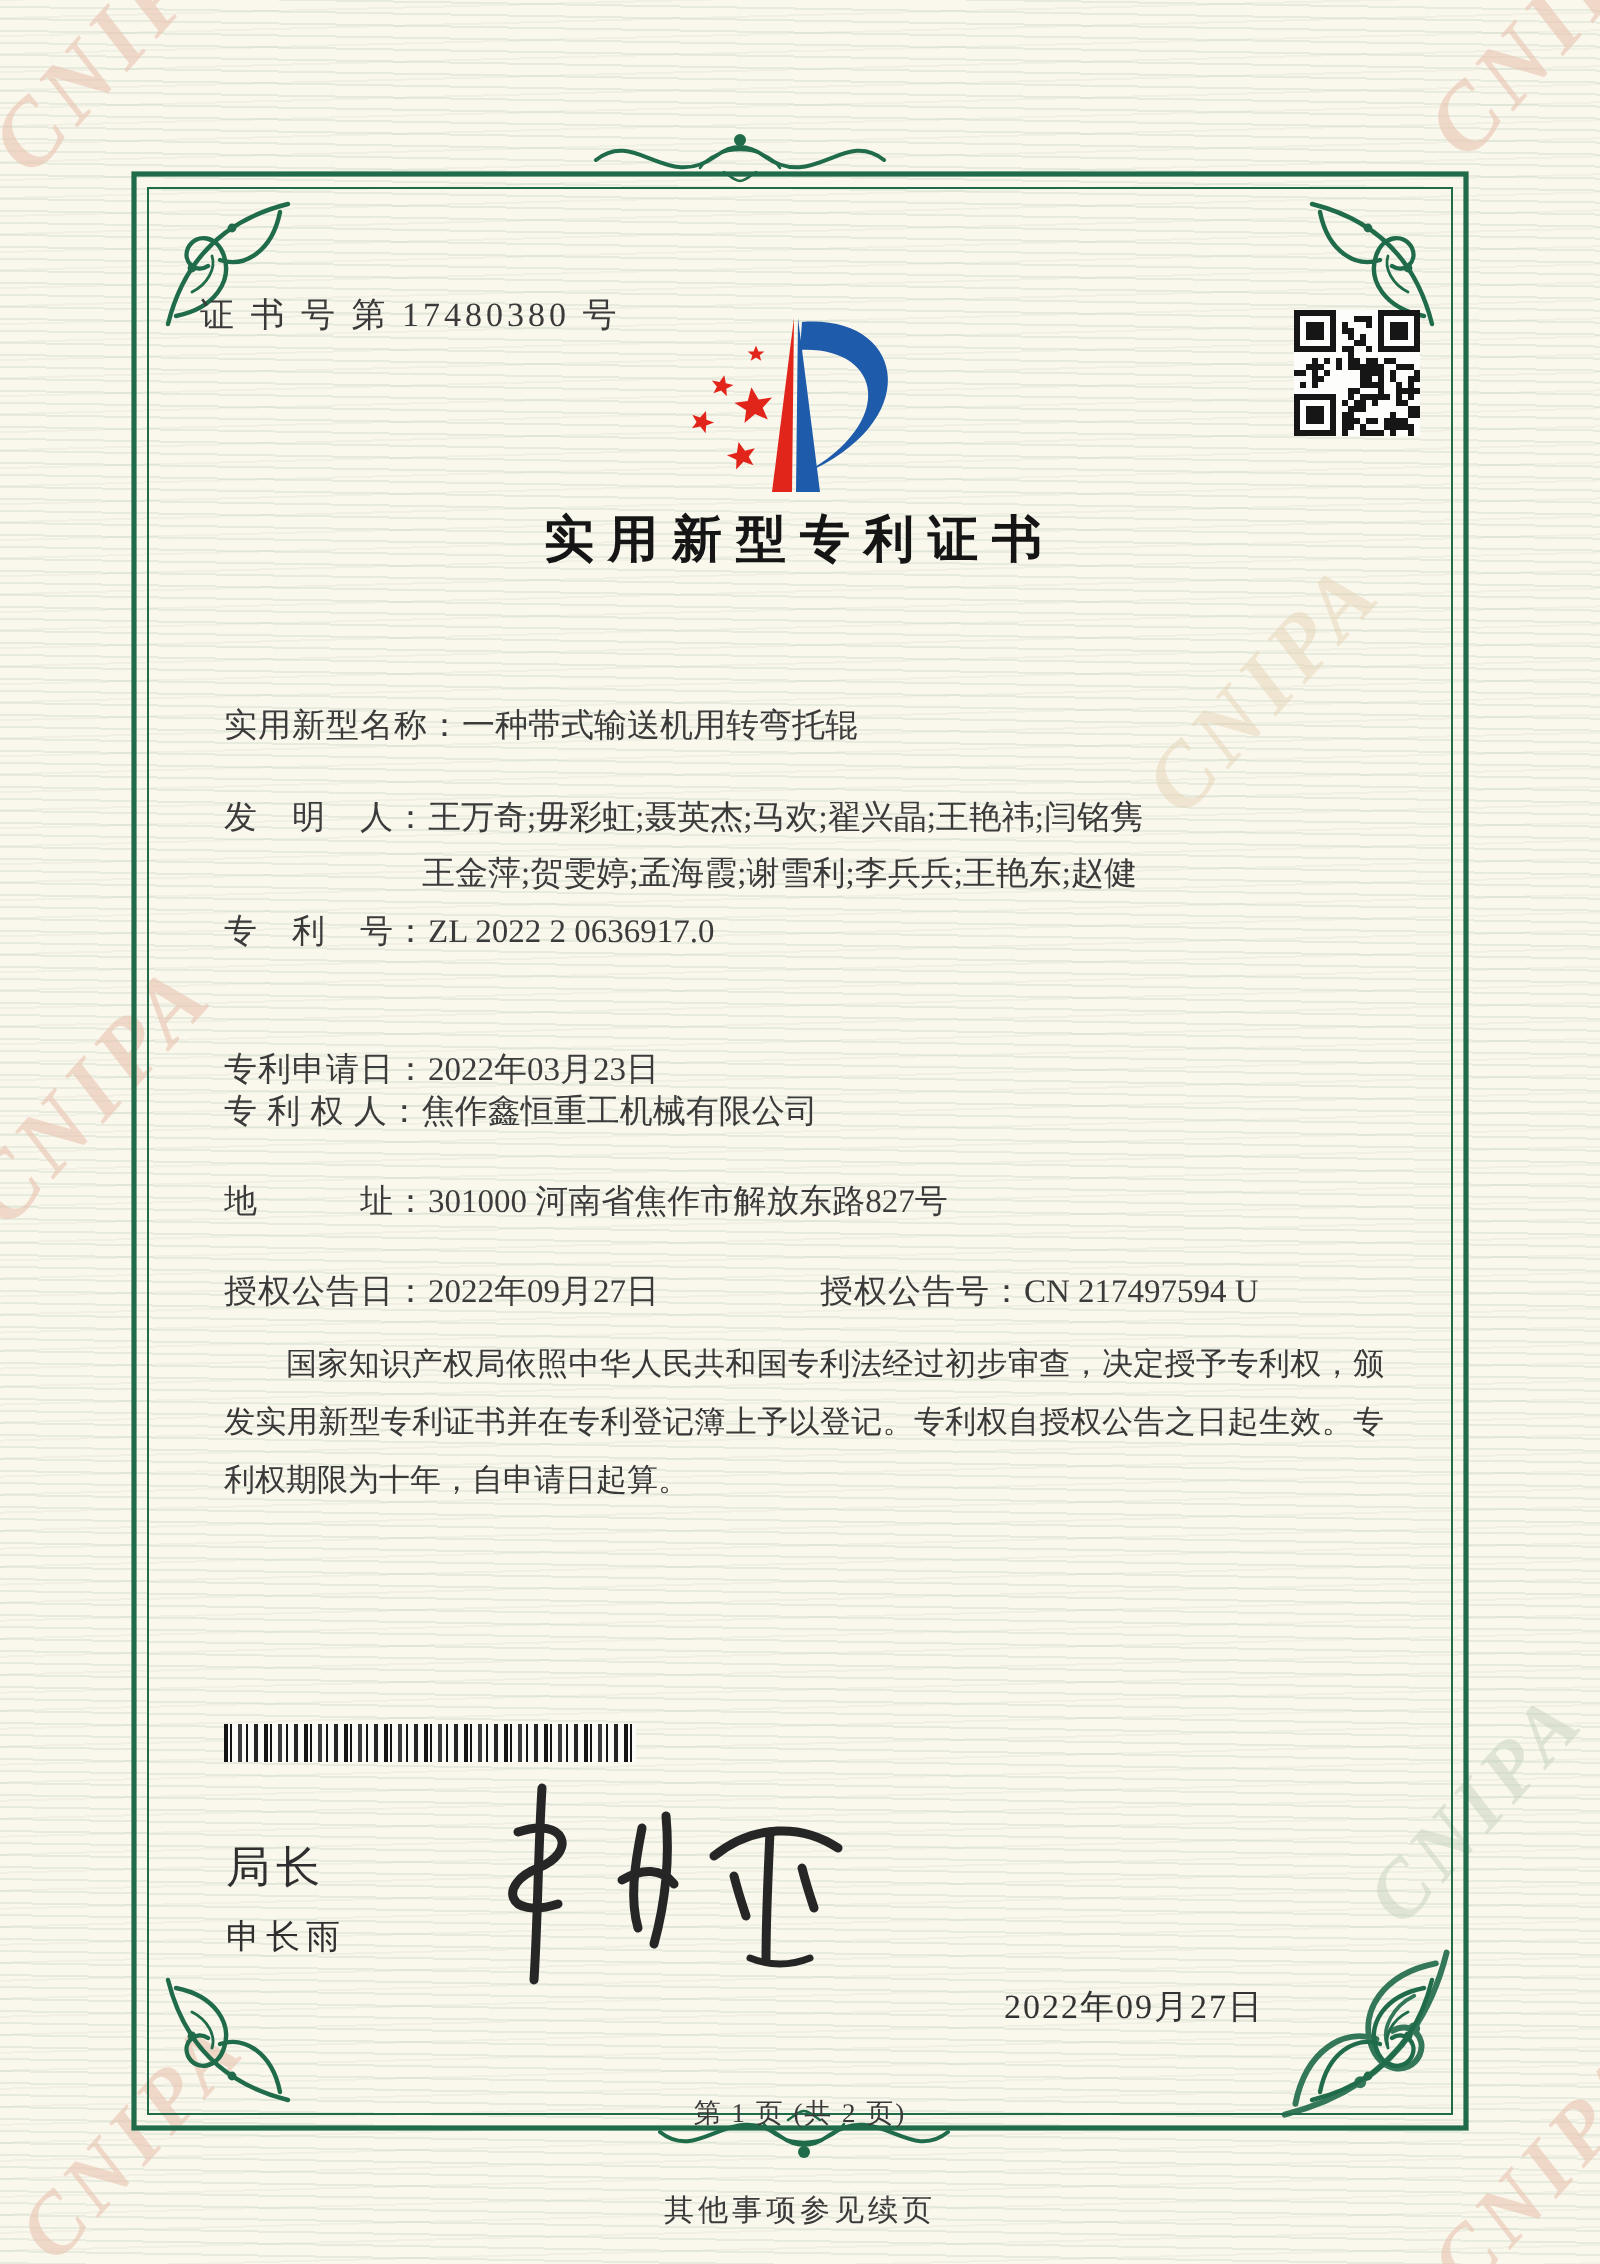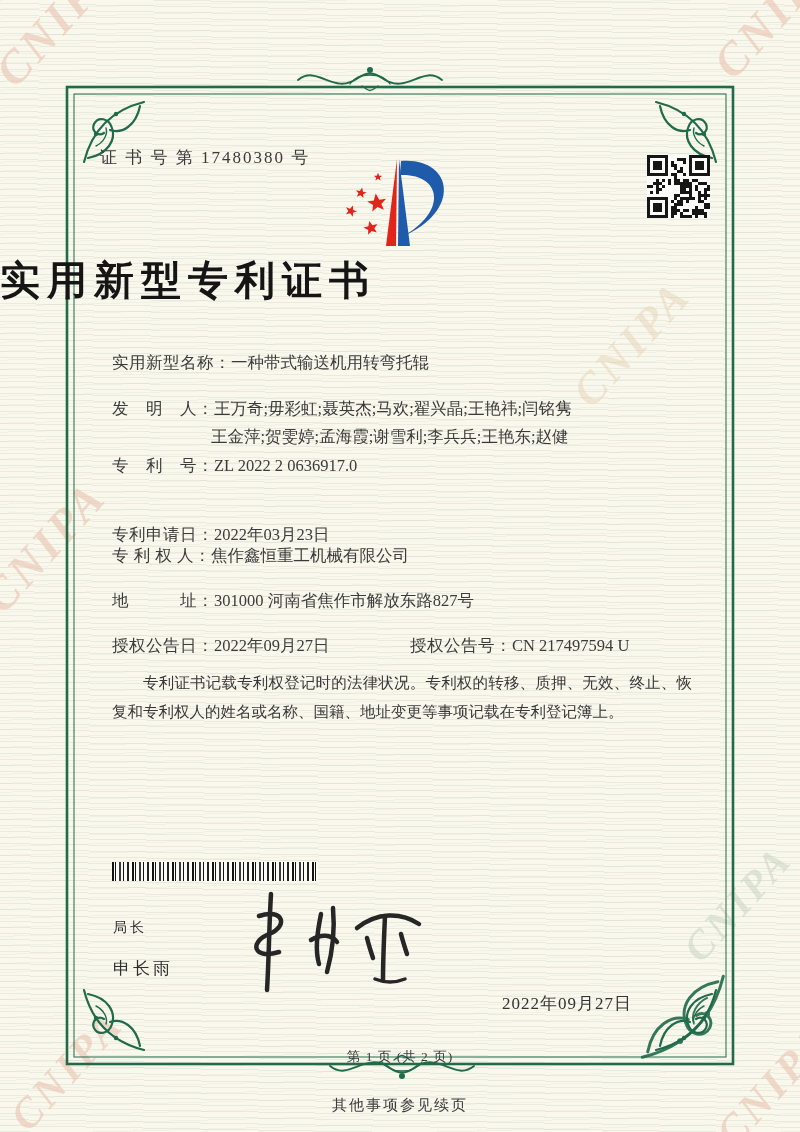--- a/index.html
+++ b/index.html
@@ -18,30 +18,30 @@
     transform:rotate(-48deg);pointer-events:none;z-index:1;letter-spacing:4px;
   }
   .wm.pink{color:rgba(233,195,176,.60);}
   .wm.beige{color:rgba(228,210,178,.48);}
   .wm.green{color:rgba(196,210,190,.50);}
   svg.frame{position:absolute;left:0;top:0;z-index:2;}
   .content{position:absolute;left:0;top:0;width:700px;height:1132px;z-index:3;margin-top:16px;}
   .cert-no{position:absolute;left:100px;top:130px;font-size:17px;letter-spacing:2px;color:#3a3a3a;}
   .logo{position:absolute;left:330px;top:124px;}
   .qr{position:absolute;left:647px;top:139px;width:63px;height:63px;background:#fdfdfb;}
-  .title{position:absolute;left:0;top:237px;width:800px;margin:0;
-    font-size:40px;font-weight:bold;letter-spacing:7px;color:#151515;}
+  .title{position:absolute;left:0;top:237px;width:800px;margin:0;text-align:center;
+    font-size:25px;font-weight:bold;letter-spacing:7px;color:#151515;}
   .row{position:absolute;left:112px;font-size:16.5px;white-space:nowrap;color:#3b3b3b;}
   .row .lab{letter-spacing:.5px;}
   .body-text{position:absolute;left:112px;top:652px;width:580px;font-size:15.5px;
     line-height:29px;text-align:justify;color:#383838;}
   .body-text p{margin:0;text-indent:2em;}
   .barcode{position:absolute;left:112px;top:846px;width:206px;height:19px;
     background:repeating-linear-gradient(90deg,#141414 0 2px,#fbfbf8 2px 3px,#141414 3px 4px,#fbfbf8 4px 7px,#3c3c3c 7px 9px,#fbfbf8 9px 11px,#141414 11px 12px,#fbfbf8 12px 15px,#242424 15px 17px,#fbfbf8 17px 20px);}
-  .bureau-label{position:absolute;left:113px;top:903px;font-size:14px;letter-spacing:3px;color:#2f2f2f;}
+  .bureau-label{position:absolute;left:113px;top:903px;font-size:22px;letter-spacing:3px;color:#2f2f2f;}
   .bureau-name{position:absolute;left:113px;top:941px;font-size:17px;letter-spacing:3px;color:#2f2f2f;}
   .signature{position:absolute;left:225px;top:870px;}
   .issue-date{position:absolute;left:502px;top:976px;font-size:17px;letter-spacing:1px;color:#333;}
   .page-info{position:absolute;left:0;top:1032px;width:800px;text-align:center;font-size:13.5px;color:#3a3a3a;letter-spacing:1px;}
   .footer-note{position:absolute;left:0;top:1080px;width:800px;text-align:center;font-size:15px;color:#3a3a3a;letter-spacing:2px;}
 </style>
 </head>
 <body>
 
 <div class="page">
@@ -352,21 +352,21 @@
     </div>
 
     <div class="row" style="top:619px;">
       <span class="lab">授权公告日：</span><span>2022年09月27日</span>
     </div>
     <div class="row" style="top:619px;left:410px;text-align:right;">
       <span class="lab">授权公告号：</span><span>CN 217497594 U</span>
     </div>
 
     <div class="body-text">
-      <p>专利证书记载专利权登记时的法律状况。专利权的转移、质押、无效、终止、恢复和专利权人的姓名或名称、国籍、地址变更等事项记载在专利登记簿上。</p>
+      <p>国家知识产权局依照中华人民共和国专利法经过初步审查，决定授予专利权，颁发实用新型专利证书并在专利登记簿上予以登记。专利权自授权公告之日起生效。专利权期限为十年，自申请日起算。</p>
     </div>
 
     <div class="barcode"></div>
 
     <div class="bureau-label">局长</div>
     <div class="bureau-name">申长雨</div>
 
     <svg class="signature" width="210" height="108" viewBox="0 0 210 108" fill="none" stroke="#262626" stroke-width="4.5" stroke-linecap="round">
       <path d="M34 30 C58 22 64 40 44 48 C24 56 28 74 54 66"></path>
       <path d="M46 8 C44 40 44 72 42 104"></path>

